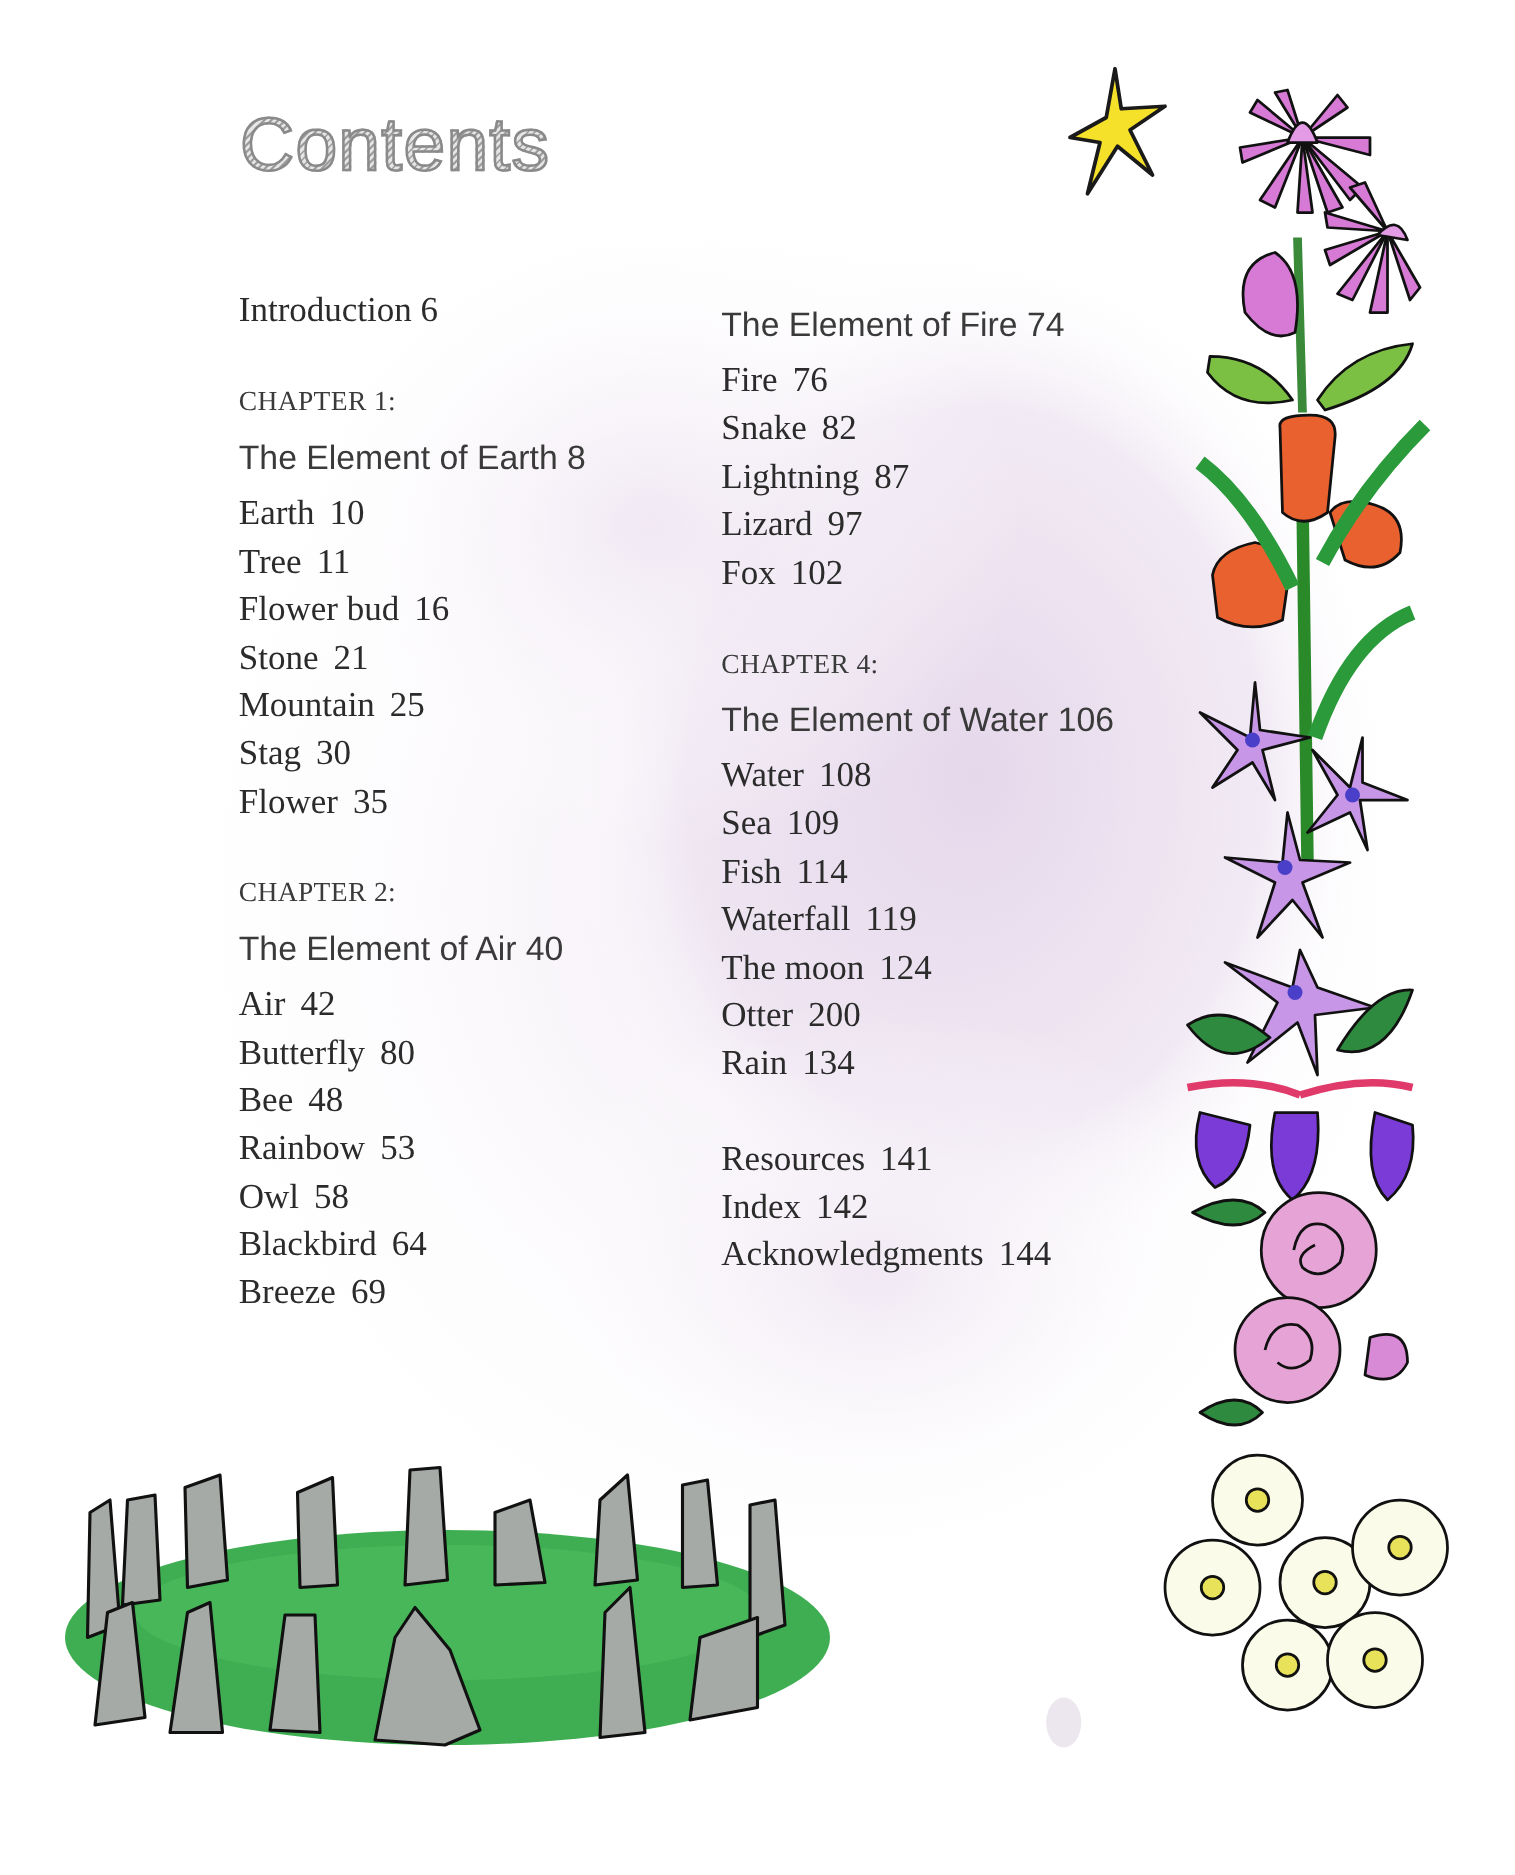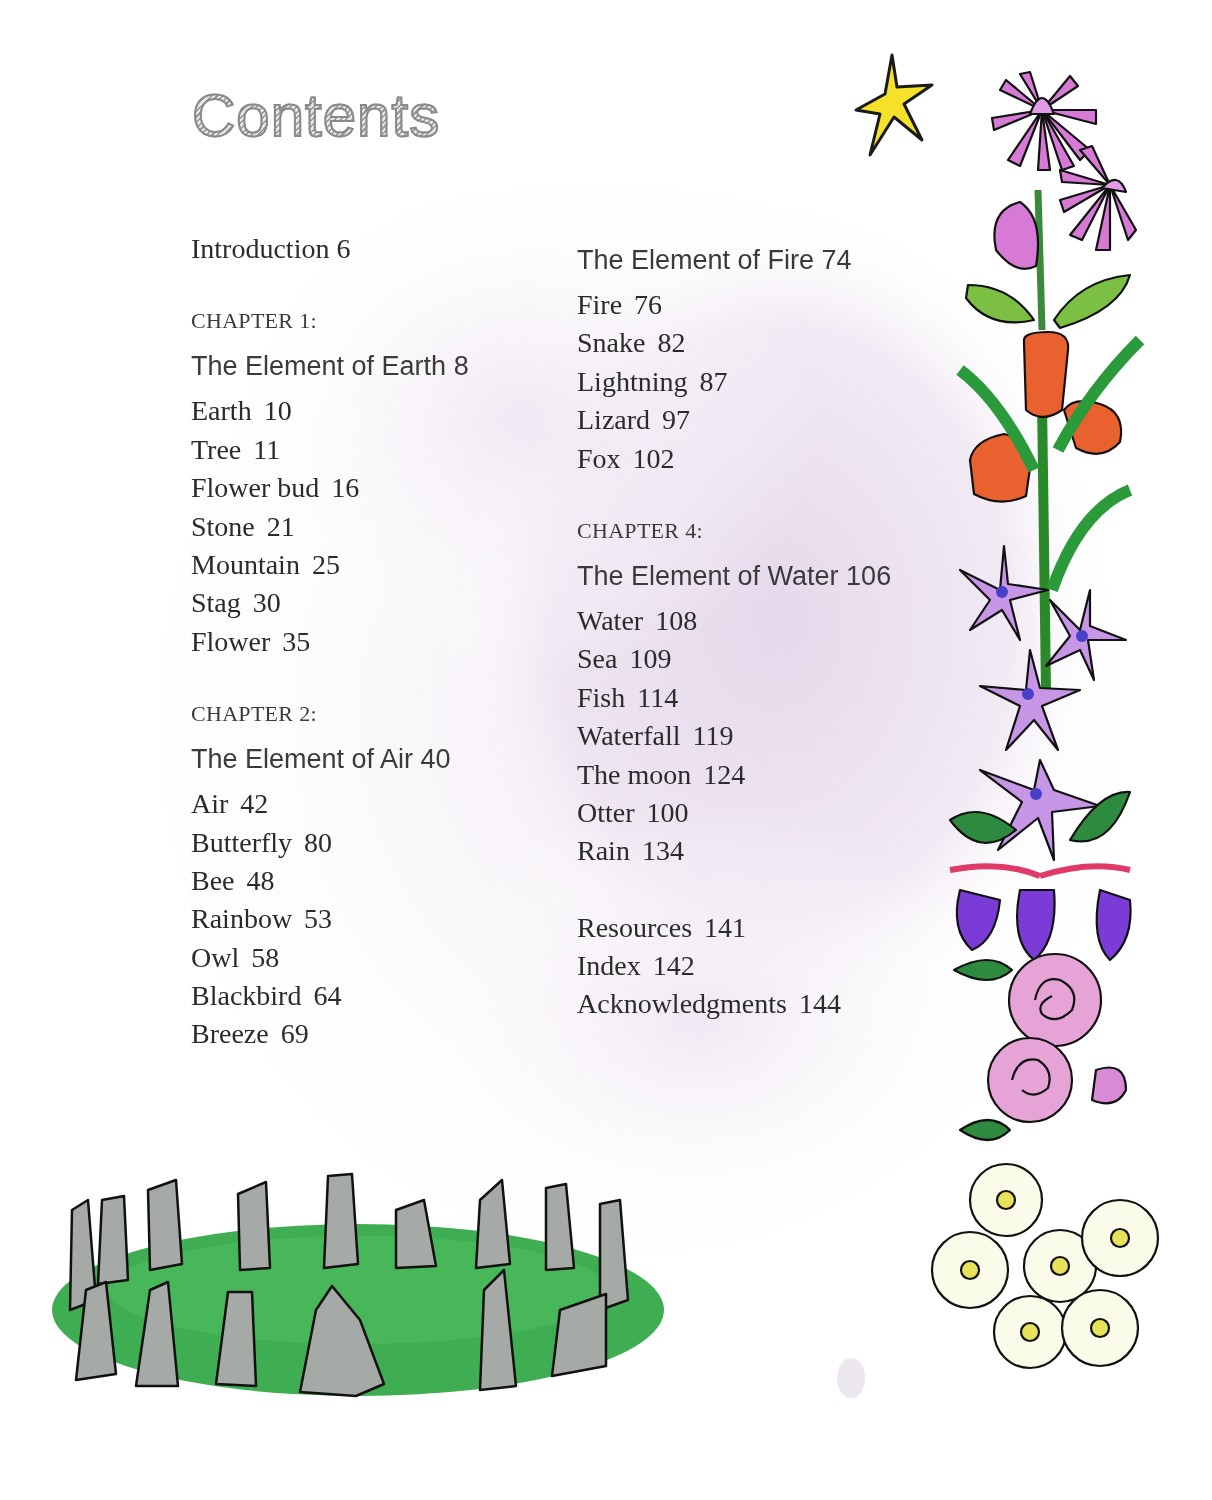--- a/index.html
+++ b/index.html
@@ -110,21 +110,21 @@
   <div class="gap"></div>
 
   <div>
     <div class="chapter-label">CHAPTER 4:</div>
     <div class="chapter-title">The Element of Water 106</div>
     <div class="entry"><span>Water</span><span class="pg">108</span></div>
     <div class="entry"><span>Sea</span><span class="pg">109</span></div>
     <div class="entry"><span>Fish</span><span class="pg">114</span></div>
     <div class="entry"><span>Waterfall</span><span class="pg">119</span></div>
     <div class="entry"><span>The moon</span><span class="pg">124</span></div>
-    <div class="entry"><span>Otter</span><span class="pg">100</span></div>
+    <div class="entry"><span>Otter</span><span class="pg">200</span></div>
     <div class="entry"><span>Rain</span><span class="pg">134</span></div>
   </div>
   <div class="gap"></div>
 
   <div>
     <div class="entry"><span>Resources</span><span class="pg">141</span></div>
     <div class="entry"><span>Index</span><span class="pg">142</span></div>
     <div class="entry"><span>Acknowledgments</span><span class="pg">144</span></div>
   </div>
 </div>

